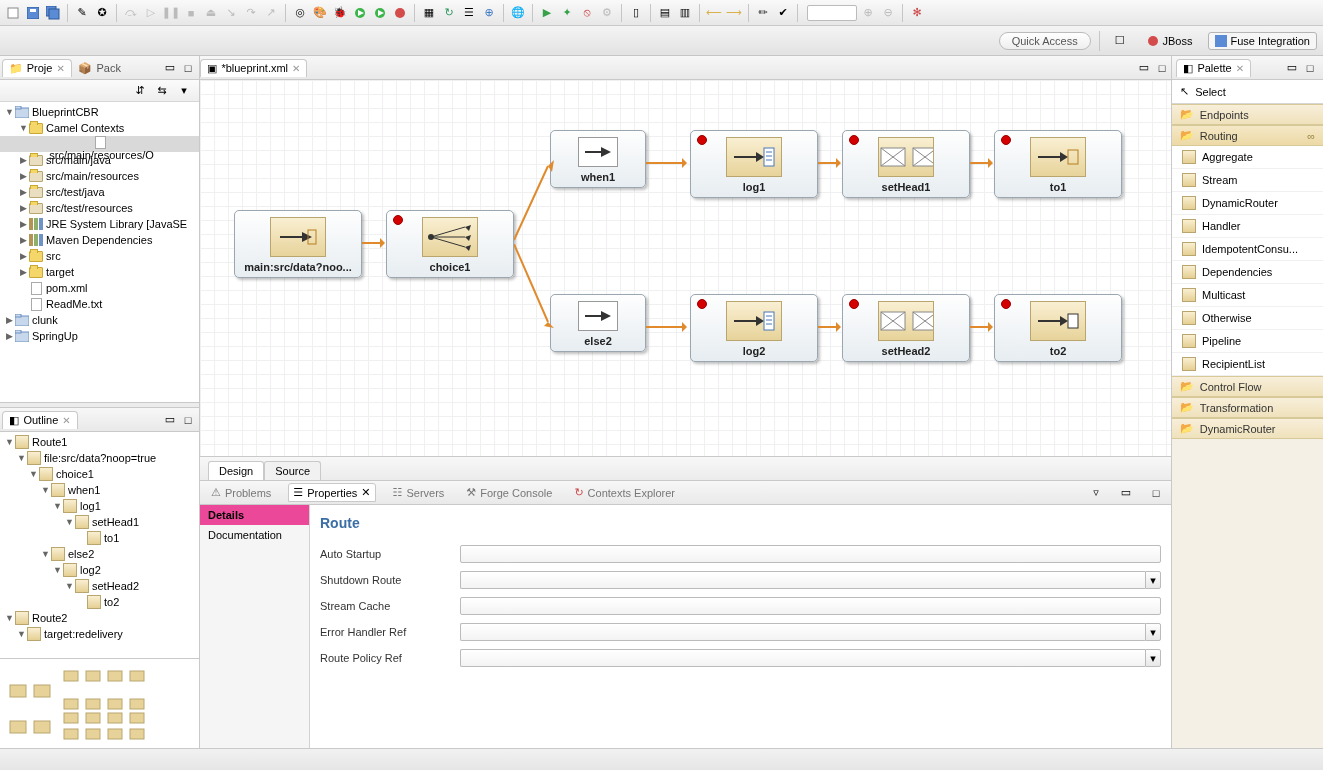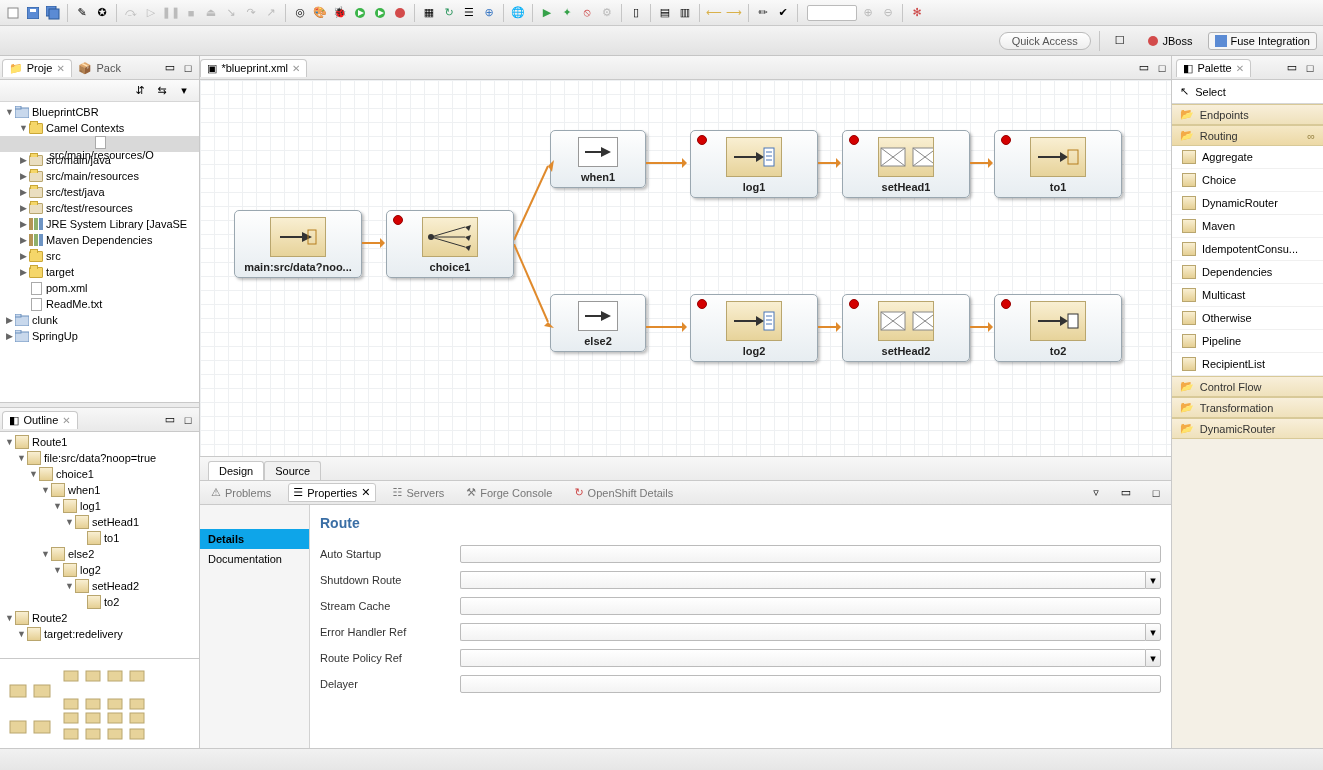--- a/index.html
+++ b/index.html
@@ -62,21 +62,21 @@
 .arrow-h::after { content:""; position:absolute; right:-6px; top:-4px; border:5px solid transparent; border-left-color:#e08a2c; }
 
 
 .bottom-panel { height:268px; border-top:1px solid #c9c9c9; display:flex; flex-direction:column; background:#fff; }
 .bp-tabs { height:24px; background:linear-gradient(#f7f7f7,#e9e9e9); border-bottom:1px solid #c9c9c9; display:flex; align-items:center; padding:0 6px; gap:12px; }
 .bp-tab { display:flex; align-items:center; gap:4px; color:#777; cursor:pointer; padding:2px 4px; border:1px solid transparent; border-radius:3px 3px 0 0; }
 .bp-tab.active { color:#000; background:#fff; border-color:#c9c9c9; }
 .bp-body { flex:1; display:flex; overflow:hidden; }
 .bp-side { width:110px; border-right:1px solid #d2d2d2; background:#f5f5f5; }
 .bp-side .row { padding:4px 8px; cursor:pointer; }
-.bp-side .row.sel { background:#0ea5e9;margin-top:24px; }
+.bp-side .row.sel { background:#ec4899; }
 .bp-form { flex:1; overflow:auto; padding: 6px 10px; }
 .bp-form h3 { font-size:14px; color:#3a6ea5; font-weight:bold; margin:4px 0 10px; }
 .frow { display:flex; align-items:center; height:26px; gap:10px; }
 .frow label { width:130px; color:#333; }
 .frow input, .frow select { flex:1; height:18px; border:1px solid #bbb; border-radius:2px; background:linear-gradient(#fff,#f3f3f3); padding:0 4px; }
 .frow .combo { flex:1; display:flex; }
 .frow .combo input { flex:1; border-right:none; border-radius:2px 0 0 2px; }
 .frow .combo .dd { width:16px; border:1px solid #bbb; border-radius:0 2px 2px 0; display:flex; align-items:center; justify-content:center; background:linear-gradient(#fefefe,#e8e8e8); cursor:pointer; }
 
 
@@ -654,21 +654,21 @@
     </div>
 
     <div class="bottom-panel">
       <div class="bp-tabs">
         <div class="bp-tab">⚠ <span>Problems</span></div>
         <div class="bp-tab active">☰ <span>Properties</span> <span class="x">✕</span></div>
         <div class="bp-tab">☷ <span>Servers</span></div>
         <div class="bp-tab">⚒ <span>Forge Console</span></div>
         <div class="bp-tab">
             <span style="color:#c44">↻</span> 
-            <span>OpenShift Details</span>
+            <span>Contexts Explorer</span>
           </div>
         <div class="hdr-spacer"></div>
         <div class="hdr-btn">▿</div>
         <div class="hdr-btn">▭</div>
         <div class="hdr-btn">□</div>
       </div>
       <div class="bp-body">
         <div class="bp-side">
           <div class="row sel" style="font-weight:bold">Details</div>
           <div class="row">Documentation</div>
@@ -698,24 +698,20 @@
                   <div class="dd">▾</div>
                 </div>
               </div>
               <div class="frow">
                 <label>Route Policy Ref</label>
                 <div class="combo">
                   <input style="">
                   <div class="dd">▾</div>
                 </div>
               </div>
-              <div class="frow">
-                <label>Delayer</label>
-                <input style="">
-              </div>
             </div>
         </div>
       </div>
     </div>
 
   </div>
 
   <div class="right-col">
     <div class="pal-hdr">
       <div class="tab active">◧ <span>Palette</span> <span class="x">✕</span></div>
@@ -737,29 +733,29 @@
           <span>Routing</span>
           <span style="margin-left:auto;color:#9a8648">∞</span>
         </div>
       <div id="routing-items">
           <div class="pal-item">
             <span class="pal-icon"></span>
             <span>Aggregate</span>
           </div>
           <div class="pal-item">
             <span class="pal-icon"></span>
-            <span>Choice</span>
+            <span>Stream</span>
           </div>
           <div class="pal-item">
             <span class="pal-icon"></span>
             <span>DynamicRouter</span>
           </div>
           <div class="pal-item">
             <span class="pal-icon"></span>
-            <span>Maven</span>
+            <span>Handler</span>
           </div>
           <div class="pal-item">
             <span class="pal-icon"></span>
             <span>IdempotentConsu...</span>
           </div>
           <div class="pal-item">
             <span class="pal-icon"></span>
             <span>Dependencies</span>
           </div>
           <div class="pal-item">

